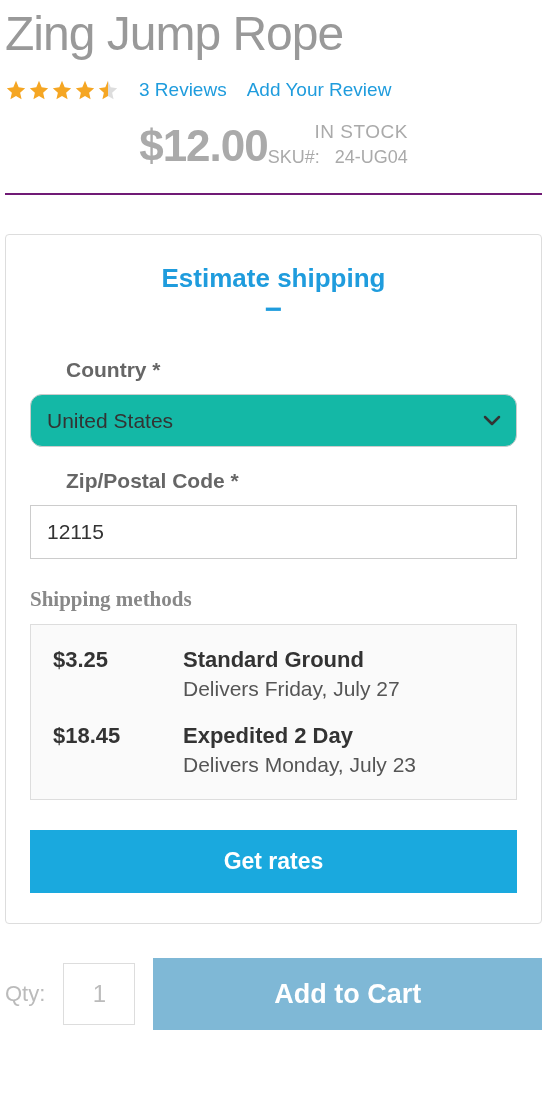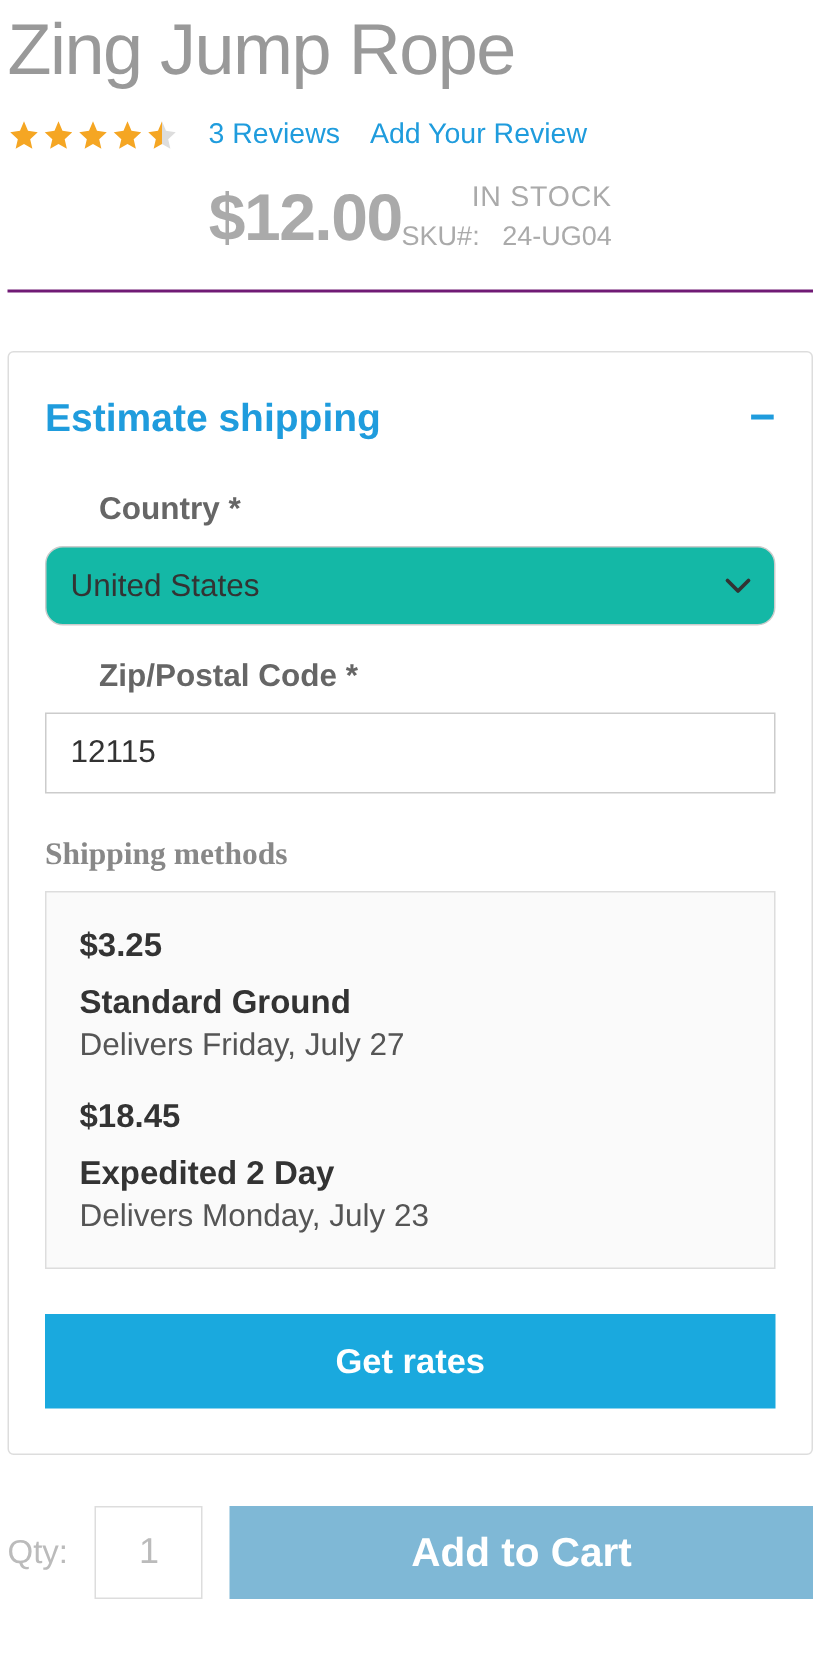--- a/index.html
+++ b/index.html
@@ -63,20 +63,21 @@
     border: 1px solid #ddd;
     border-radius: 4px;
     padding: 28px 24px 30px;
   }
   .estimate-header {
     display: flex;
     justify-content: space-between;
     align-items: center;
     margin-bottom: 34px;
     cursor: pointer;
+    flex-direction: column;
   }
   .estimate-title {
     color: #1f9cdd;
     font-size: 26px;
     font-weight: 700;
   }
   .collapse-icon {
     color: #1f9cdd;
     font-size: 30px;
     font-weight: 700;
@@ -128,23 +129,22 @@
     margin-bottom: 12px;
     font-family: Liberation Serif, serif;
   }
   .methods-box {
     border: 1px solid #ddd;
     background: #fafafa;
     padding: 22px 22px 22px 22px;
   }
   .method-row {
     display: flex;
-    gap: 12px;
+    gap: 44px;
     margin-bottom: 22px;
-    flex-direction: column;
   }
   .method-row:last-child { margin-bottom: 0; }
   .method-price {
     font-size: 22px;
     font-weight: 700;
     color: #333;
     min-width: 86px;
   }
   .method-info { }
   .method-name {
@@ -185,21 +185,21 @@
     border: 1px solid #ddd;
     text-align: center;
     font-size: 24px;
     color: #bbb;
   }
   .add-cart-btn {
     flex: 1;
     background: #7fb8d6;
     color: #fff;
     border: none;
-    height: 62px;
+    height: 72px;
     font-size: 27px;
     font-weight: 700;
     cursor: pointer;
   }
 </style>
 </head>
 <body>
 
 <div class="container">
 

